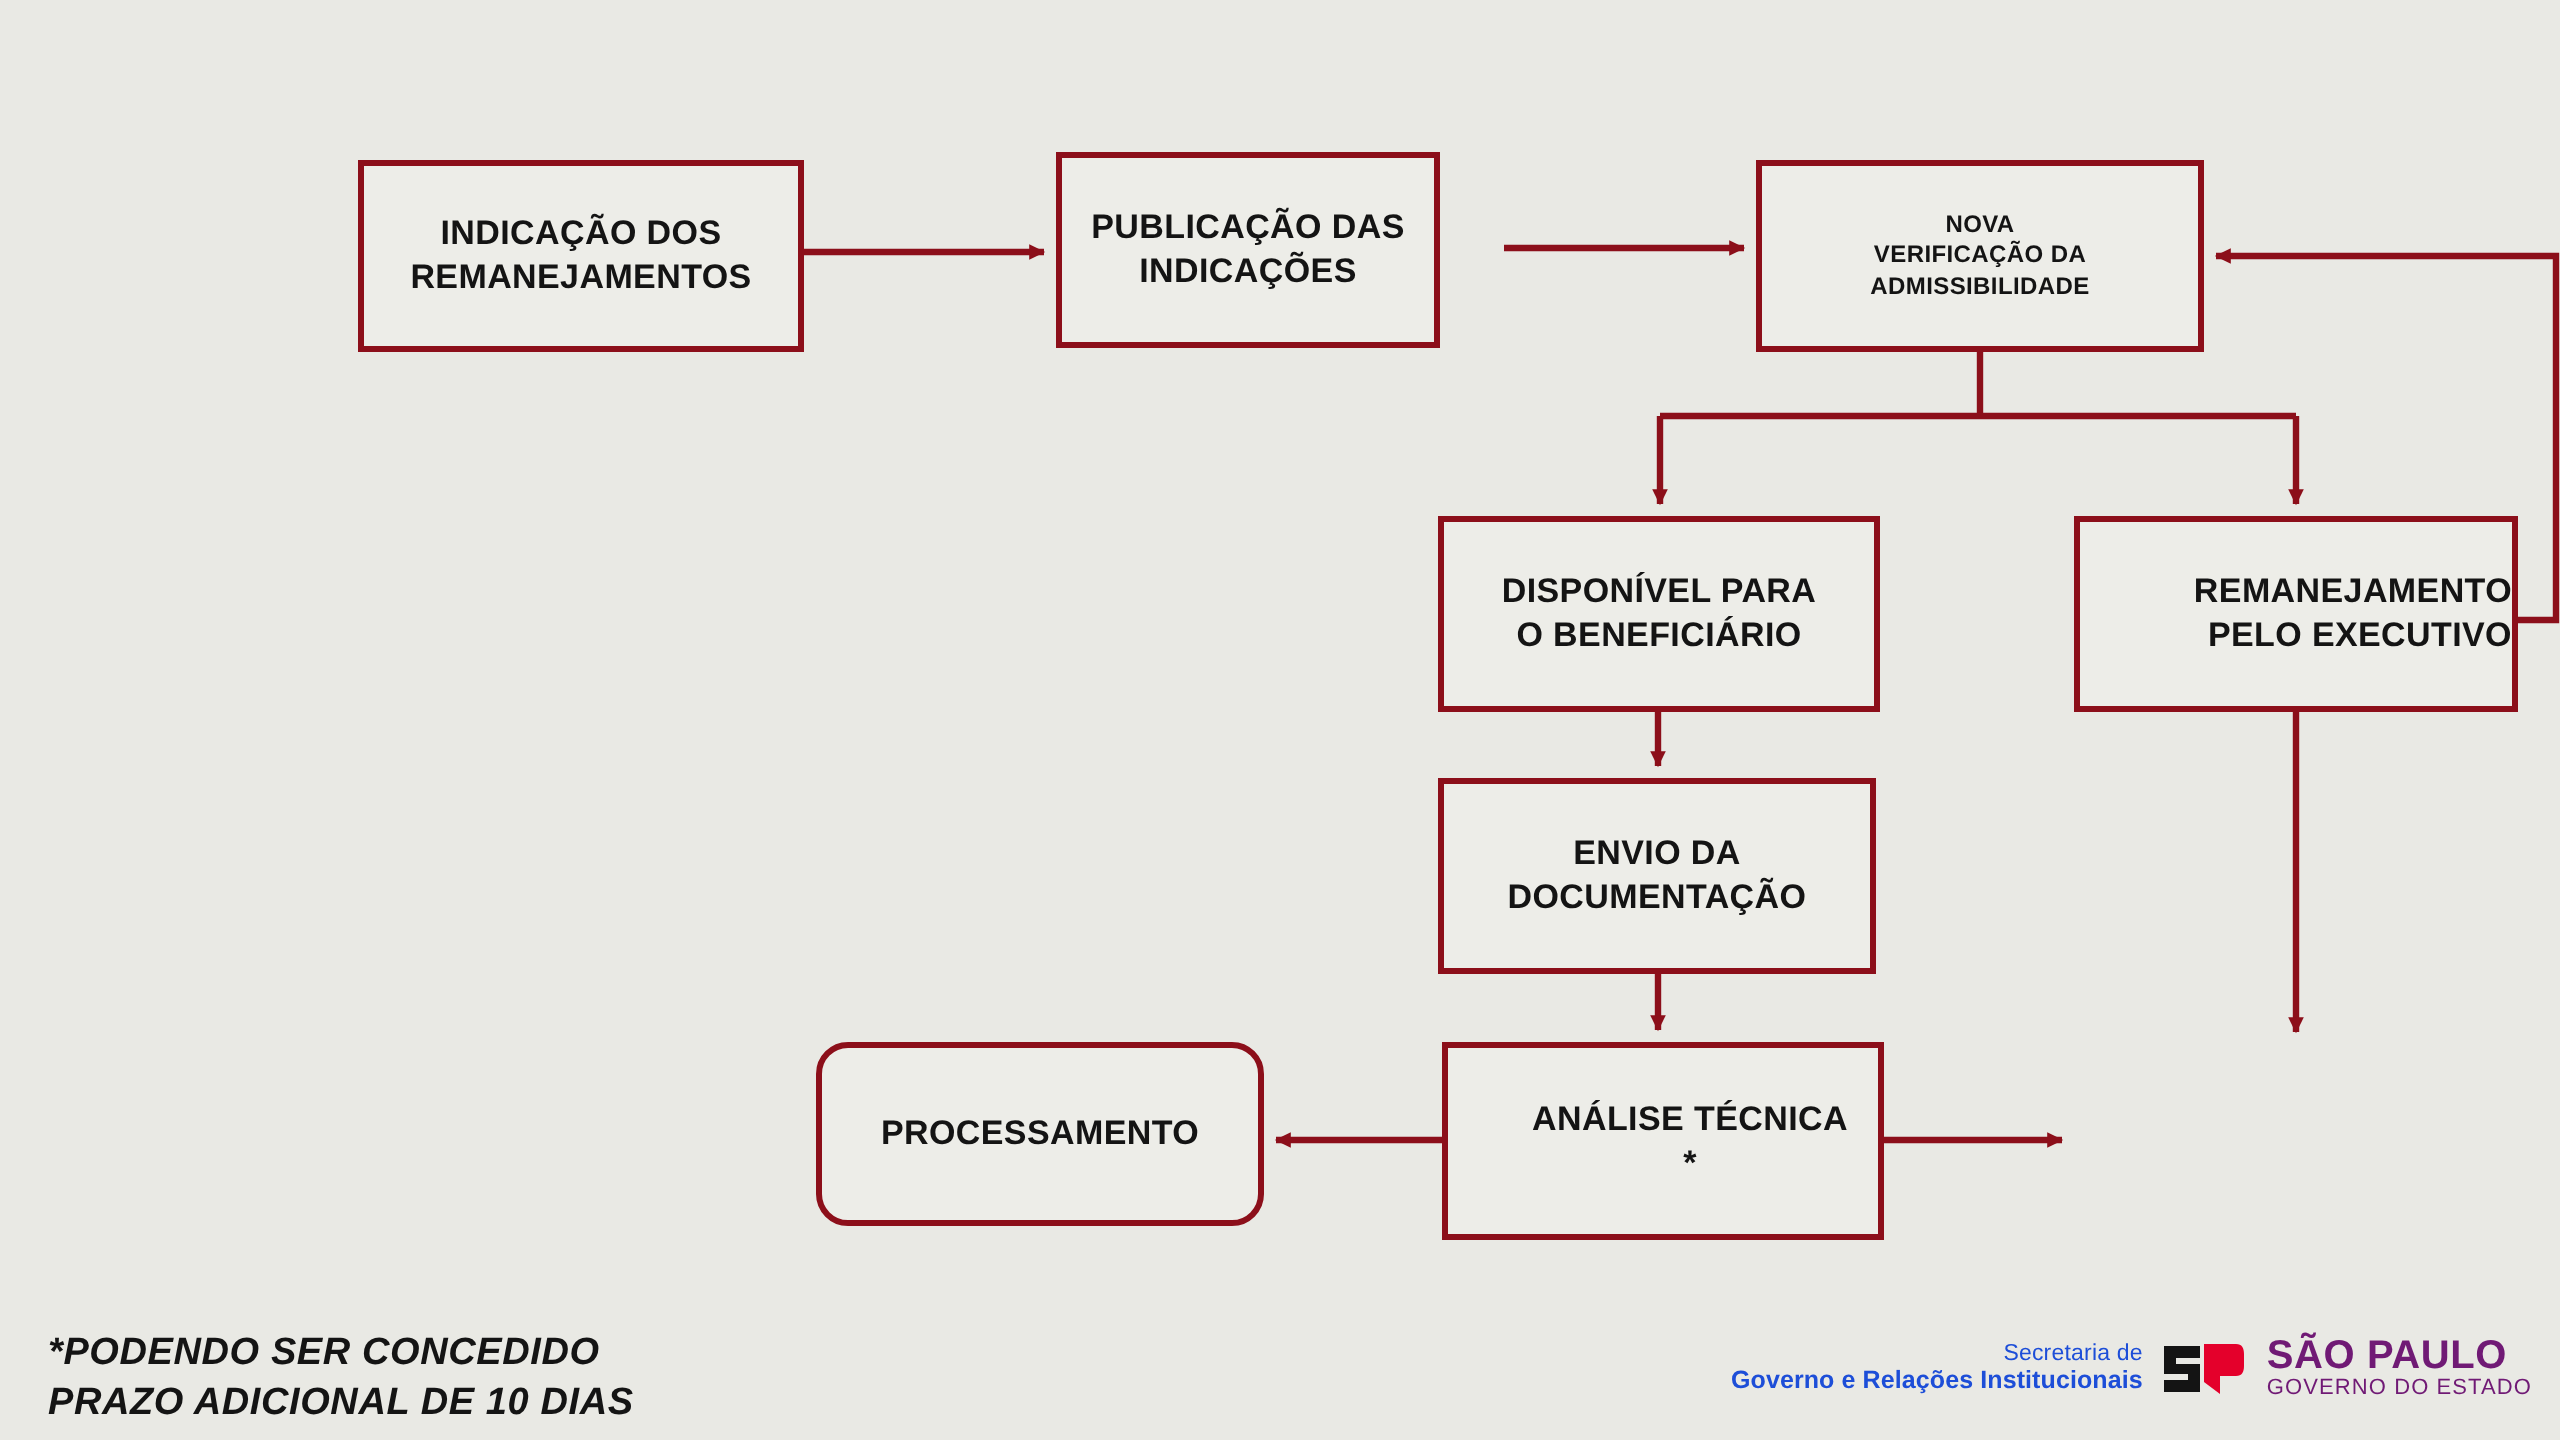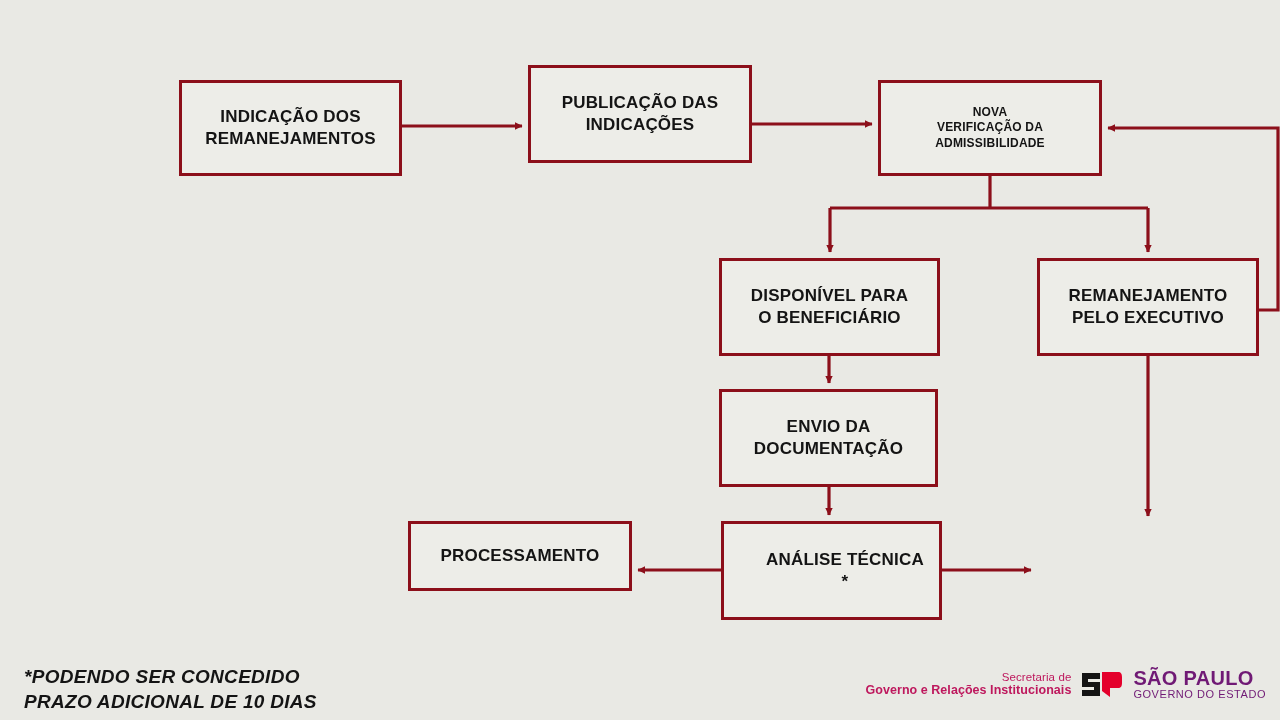--- a/index.html
+++ b/index.html
@@ -48,28 +48,28 @@
     display: block;
     white-space: nowrap;
   }
   .node .star {
     display: block;
     font-size: 17px;
     line-height: 1.1;
     margin-top: 2px;
   }
   #node-indicacao   { left: 179px; top: 80px;  width: 223px; height: 96px; }
-  #node-publicacao  { left: 528px; top: 65px;  width: 224px; height: 98px; }
+  #node-publicacao  { left: 528px; top: 76px;  width: 192px; height: 98px; }
   #node-nova        { left: 878px; top: 80px;  width: 224px; height: 96px;
                       font-size: 12px; }
   #node-disponivel  { left: 719px; top: 258px; width: 221px; height: 98px; }
-  #node-remanejam   { left: 1037px;top: 258px; width: 222px; height: 98px; }
+  #node-remanejam   { left: 1037px;top: 258px; width: 222px; height: 98px; align-items: flex-end; }
   #node-envio       { left: 719px; top: 389px; width: 219px; height: 98px; }
   #node-analise     { left: 721px; top: 521px; width: 221px; height: 99px; padding-left: 27px; }
-  #node-processa    { left: 408px; top: 521px; width: 224px; height: 70px; }
+  #node-processa    { left: 408px; top: 521px; width: 224px; height: 92px; border-radius: 16px; }
 
   #footnote {
     position: absolute;
     left: 24px;
     top: 664px;
     color: #141414;
     font-size: 19px;
     font-weight: 800;
     font-style: italic;
     line-height: 1.32;
@@ -82,21 +82,21 @@
     position: absolute;
     right: 14px;
     top: 668px;
     display: flex;
     align-items: center;
     gap: 9px;
     z-index: 3;
   }
   #brand-text {
     text-align: right;
-    color: #be185d;
+    color: #1d4ed8;
     line-height: 1.12;
   }
   #brand-text .l1 {
     display: block;
     font-size: 11.5px;
     font-weight: 400;
     letter-spacing: 0.1px;
   }
   #brand-text .l2 {
     display: block;

